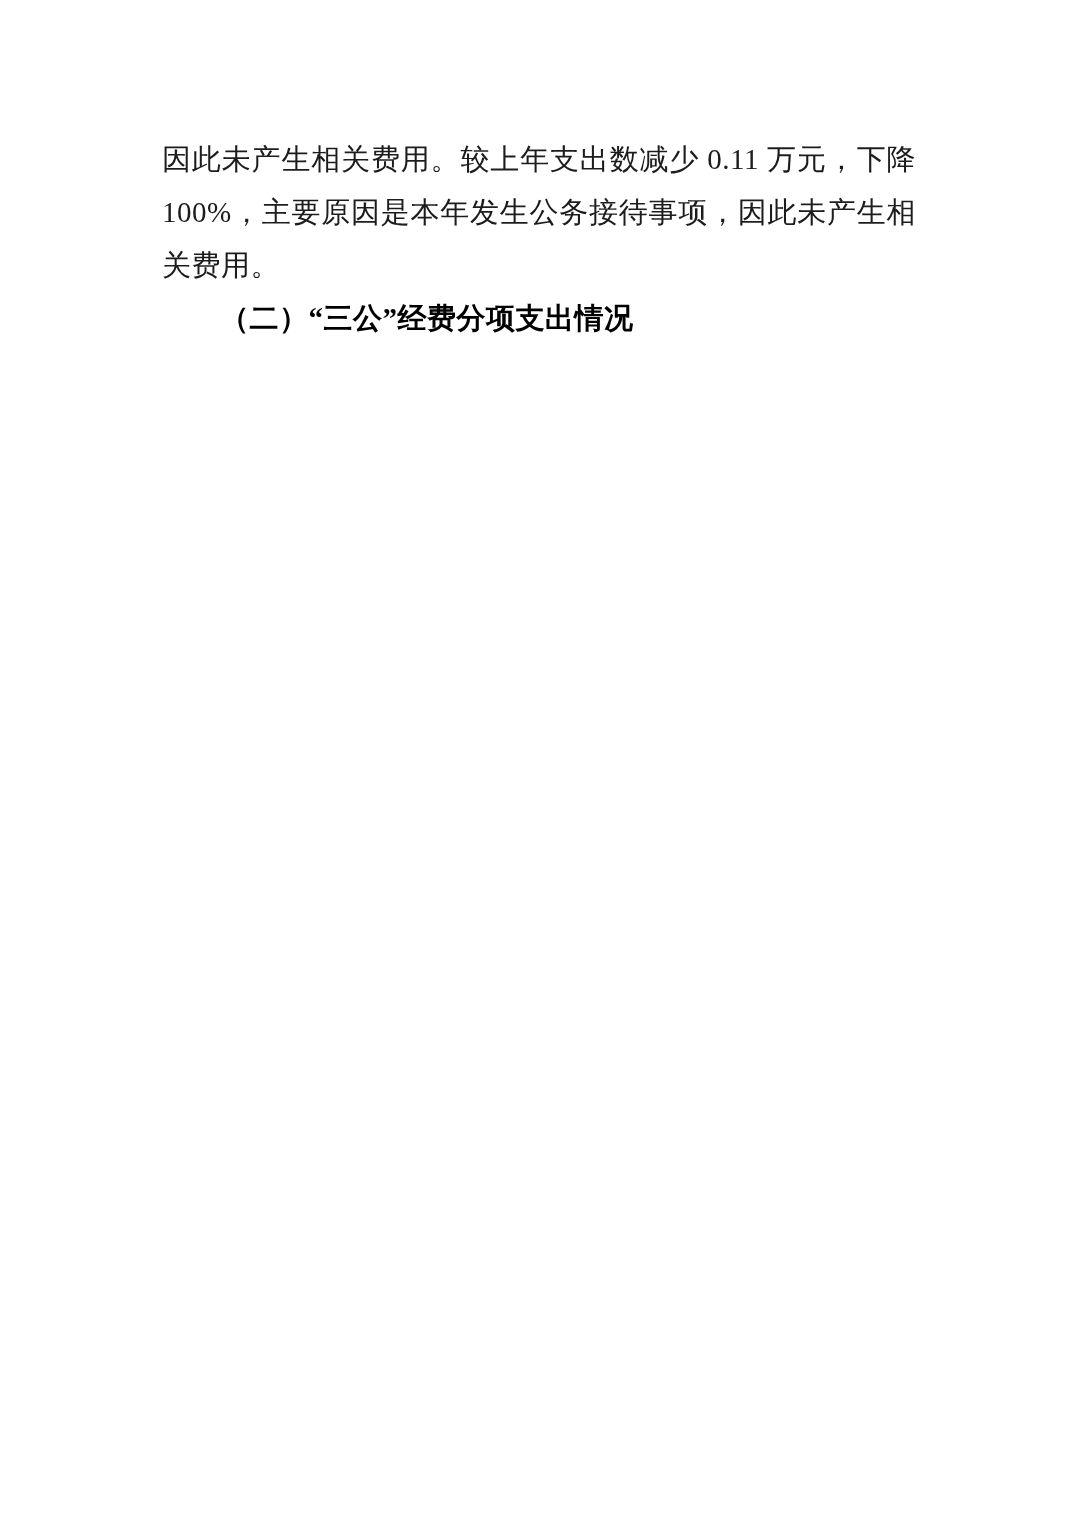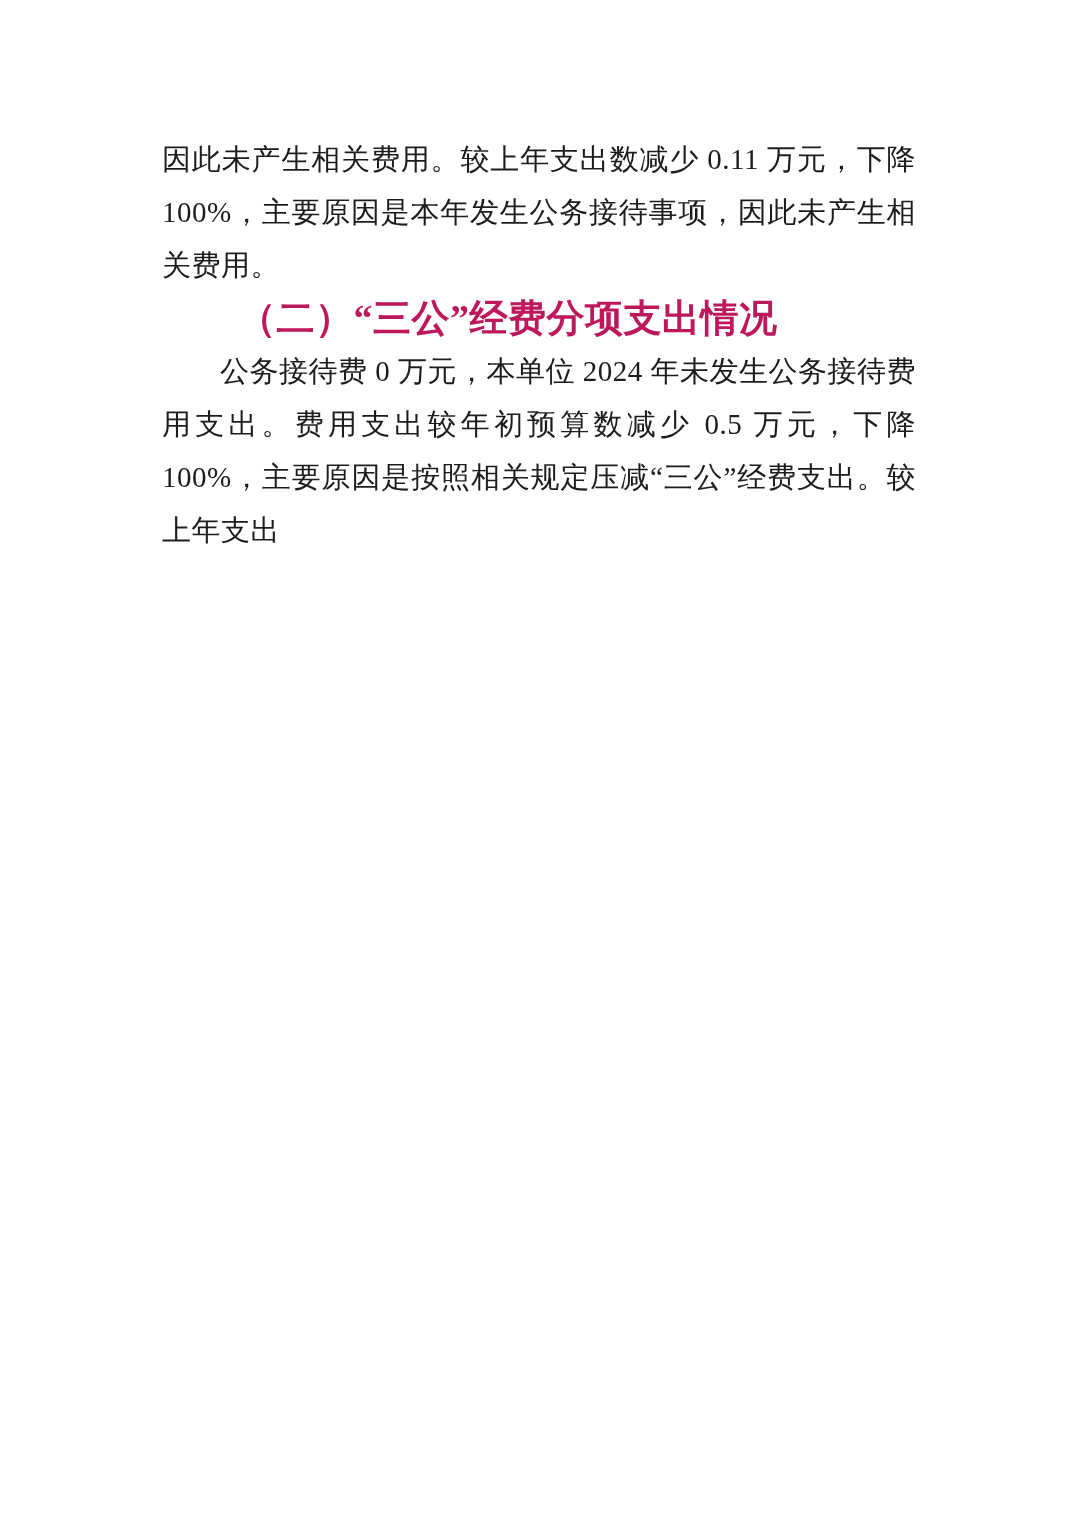--- a/index.html
+++ b/index.html
@@ -27,25 +27,25 @@
     letter-spacing: 0.5px;
   }
   .para {
     text-indent: 2em;
     text-align: justify;
   }
   .para.no-indent {
     text-indent: 0;
   }
   .section-heading {
-    font-size: 38px;
+    font-size: 29px;
     line-height: 53px;
     font-weight: 700;
     text-indent: 2em;
-    color: #be185d;
+    color: #000000;
   }
   .page-footer {
     position: absolute;
     left: 0;
     top: 1403px;
     width: 100%;
     text-align: center;
     font-size: 24px;
     line-height: 30px;
     color: #3a3a3a;
@@ -59,19 +59,18 @@
 
   <div class="doc-body">
 
     <p class="para no-indent">因此未产生相关费用。较上年支出数减少 0.11 万元，下降 100%，主要原因是本年发生公务接待事项，因此未产生相关费用。</p>
 
     <h2 class="section-heading">（二）“三公”经费分项支出情况</h2>
 
 
 
 
-    <p class="para">公务接待费 0 万元，本单位 2024 年未发生公务接待费用支出。费用支出较年初预算数减少 0.5 万元，下降 100%，主要原因是按照相关规定压减“三公”经费支出。较上年支出</p>
 
   </div>
 
   <div class="page-footer">- 5 -</div>
 
 </div>
 
 </body></html>

